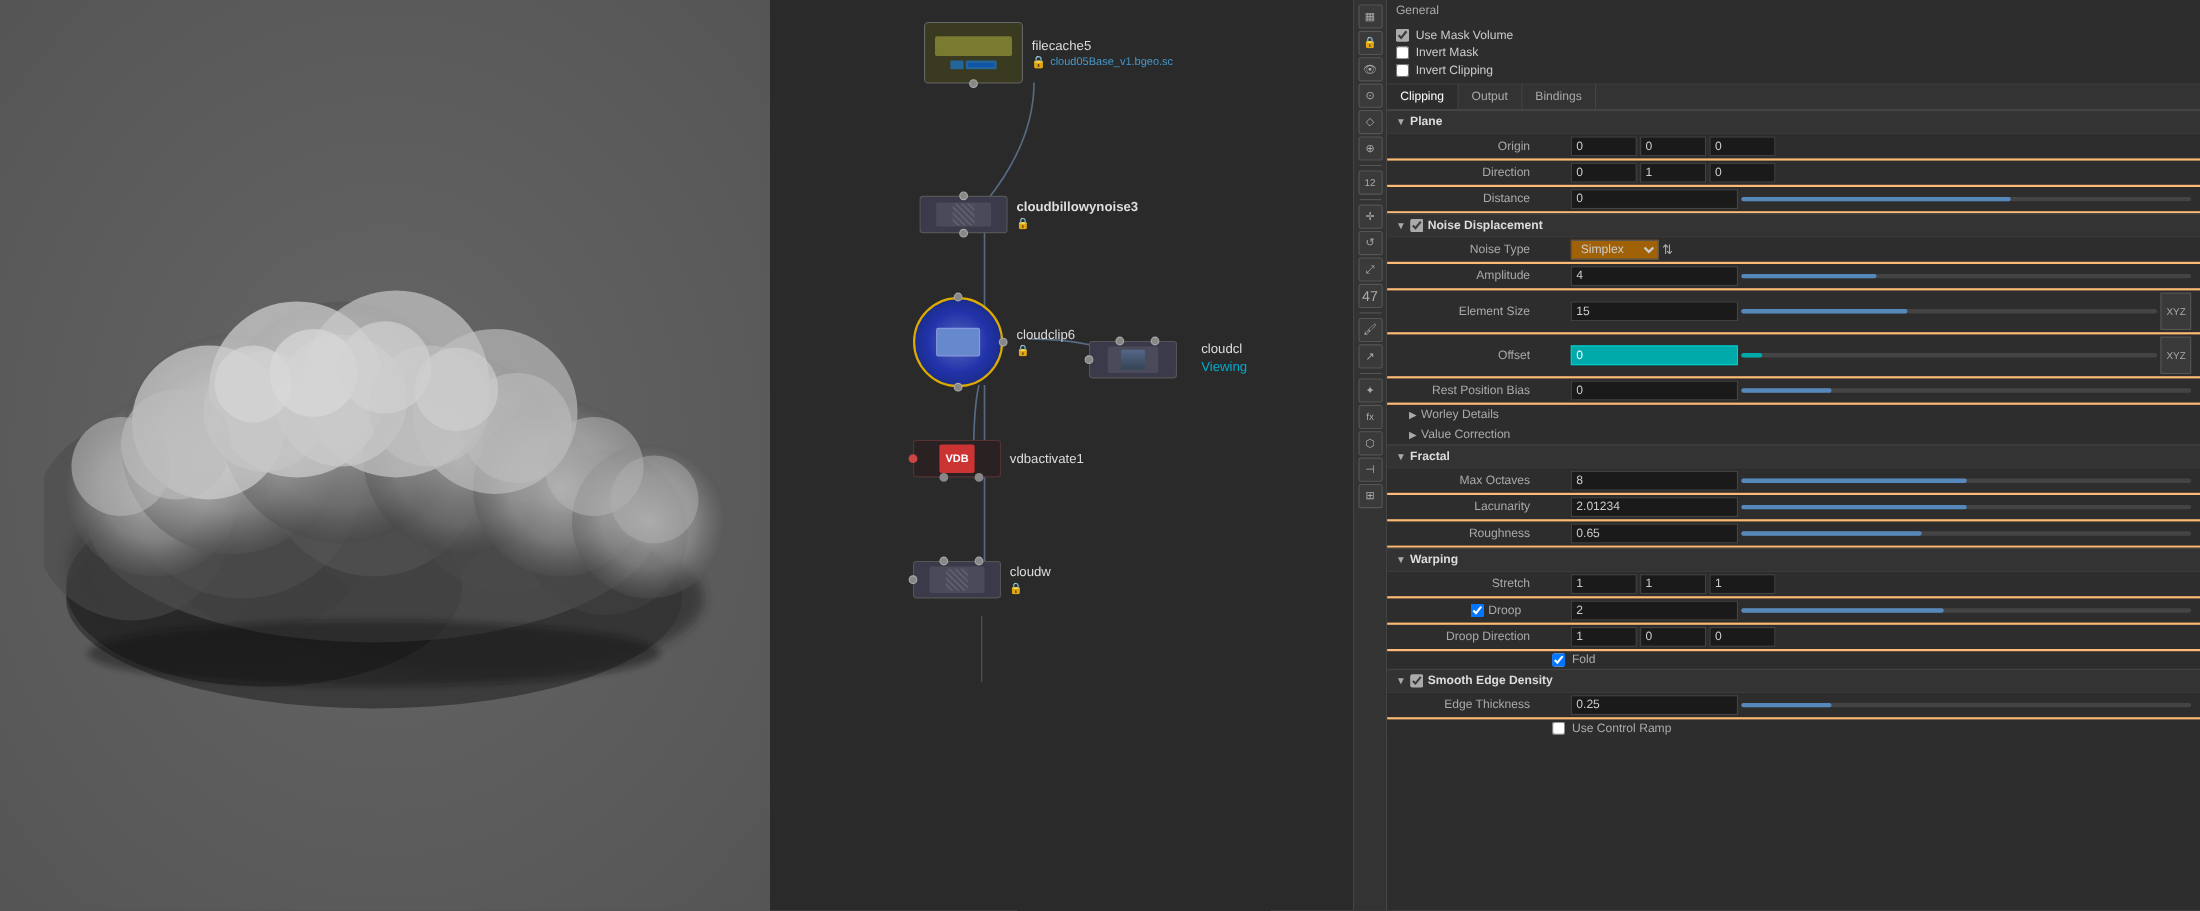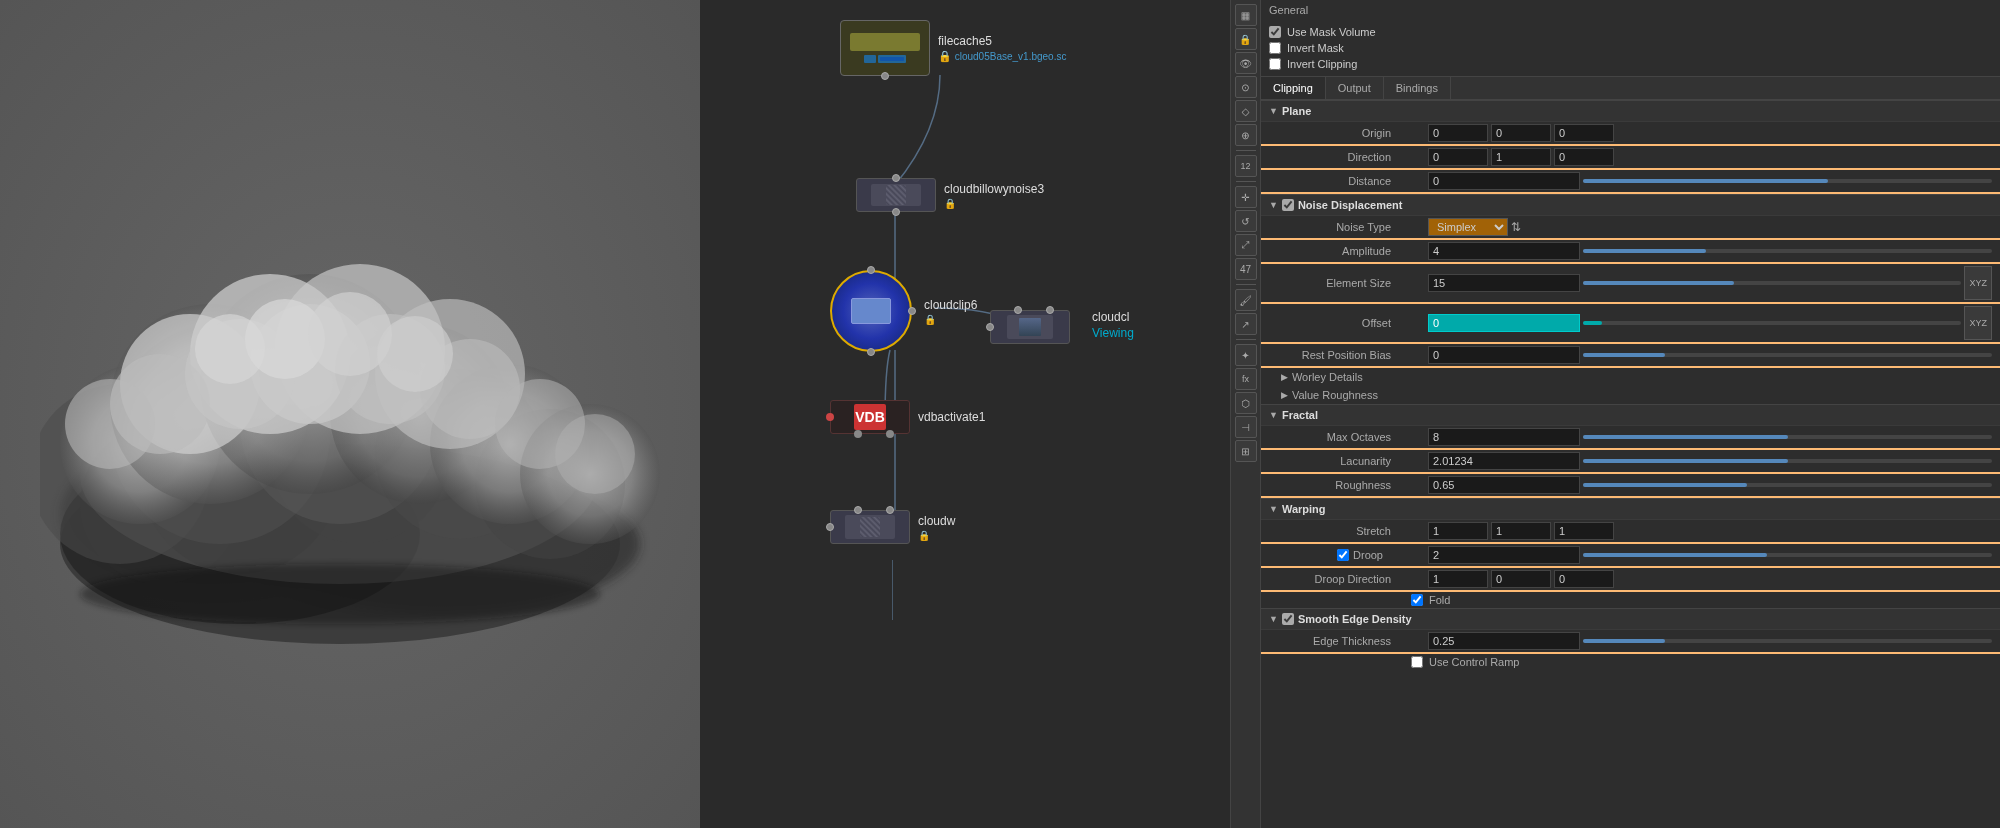--- a/index.html
+++ b/index.html
@@ -437,21 +437,21 @@
         <div>
           <div style="font-size:12px;color:#ddd;">filecache5</div>
           <div style="display:flex; align-items:center; gap:3px; margin-top:2px;">
             <span style="color:#aaa;">🔒</span>
             <div style="font-size:10px;color:#4499cc;">cloud05Base_v1.bgeo.sc</div>
           </div>
         </div>
       </div>
     </div>
 
-    <div style="position:absolute; top:178px; left:156px;">
+    <div style="position:absolute; top:178px; left:136px;font-weight:bold;">
       <div style="display:flex; align-items:center; gap:8px;">
         <div style="position:relative;">
           <div style="width:80px; height:34px; background:#3a3a4a; border:1px solid #555; border-radius:3px; display:flex; align-items:center; justify-content:center;">
             <div style="width:50px; height:22px; background:#4a4a5a; border-radius:2px; display:flex; align-items:center; justify-content:center;">
               <div style="width:20px;height:20px;background:repeating-linear-gradient(45deg,#667,#445 2px,#667 4px);border-radius:2px;opacity:0.8;"></div>
             </div>
           </div>
           <div style="width:8px;height:8px;border-radius:50%;background:#888;border:1px solid #aaa;position:absolute;top:-4px;left:50%;transform:translateX(-50%);"></div>
           <div style="width:8px;height:8px;border-radius:50%;background:#888;border:1px solid #aaa;position:absolute;bottom:-4px;left:50%;transform:translateX(-50%);"></div>
         </div>
@@ -498,21 +498,21 @@
       </div>
     </div>
 
     <div style="position:absolute; top:400px; left:130px;">
       <div style="display:flex; align-items:center; gap:8px;">
         <div style="position:relative;">
           <div style="width:80px; height:34px; background:#2a2222; border:1px solid #553333; border-radius:3px; display:flex; align-items:center; justify-content:center; gap:4px;">
             <div style="width:8px;height:8px;border-radius:50%;background:#cc4444;position:absolute;left:-4px;top:50%;transform:translateY(-50%);"></div>
             <div style="width:8px;height:8px;border-radius:50%;background:#888;position:absolute;bottom:-4px;left:30%;"></div>
             <div style="width:8px;height:8px;border-radius:50%;background:#888;position:absolute;bottom:-4px;right:20%;"></div>
-            <div style="width:32px;height:26px;background:#cc3333;border-radius:2px;display:flex;align-items:center;justify-content:center;font-size:14px;font-weight:bold;color:white;">VDB</div>
+            <div style="width:32px;height:26px;background:#cc3333;border-radius:2px;display:flex;align-items:center;justify-content:center;font-size:10px;font-weight:bold;color:white;">VDB</div>
           </div>
         </div>
         <div style="font-size:12px;color:#ddd;">vdbactivate1</div>
       </div>
     </div>
 
     <div style="position:absolute; top:510px; left:130px;">
       <div style="display:flex; align-items:center; gap:8px;">
         <div style="position:relative;">
           <div style="width:80px; height:34px; background:#3a3a4a; border:1px solid #555; border-radius:3px; display:flex; align-items:center; justify-content:center;">
@@ -541,21 +541,21 @@
     <div class="toolbar-btn">👁</div>
     <div class="toolbar-btn">⊙</div>
     <div class="toolbar-btn">◇</div>
     <div class="toolbar-btn">⊕</div>
     <div class="toolbar-divider"></div>
     <div class="toolbar-btn" style="font-size:9px;">12</div>
     <div class="toolbar-divider"></div>
     <div class="toolbar-btn">✛</div>
     <div class="toolbar-btn">↺</div>
     <div class="toolbar-btn">⤢</div>
-    <div class="toolbar-btn" style="font-size:10px;">47</div>
+    <div class="toolbar-btn" style="font-size:13px;">47</div>
     <div class="toolbar-divider"></div>
     <div class="toolbar-btn">🖌</div>
     <div class="toolbar-btn">↗</div>
     <div class="toolbar-divider"></div>
     <div class="toolbar-btn">✦</div>
     <div class="toolbar-btn" style="font-size:9px;">fx</div>
     <div class="toolbar-btn">⬡</div>
     <div class="toolbar-btn">⊣</div>
     <div class="toolbar-btn">⊞</div>
   </div>
@@ -686,21 +686,21 @@
       </div>
     </div>
 
     <div class="collapse-row">
       <span class="triangle-right">▶</span>
       <span class="collapse-label">Worley Details</span>
     </div>
 
     <div class="collapse-row">
       <span class="triangle-right">▶</span>
-      <span class="collapse-label">Value Roughness</span>
+      <span class="collapse-label">Value Correction</span>
     </div>
   </div>
 
   <div class="section-header">
     <span class="triangle">▼</span>
     <span class="section-title">Fractal</span>
   </div>
 
   <div class="sub-section">
 

